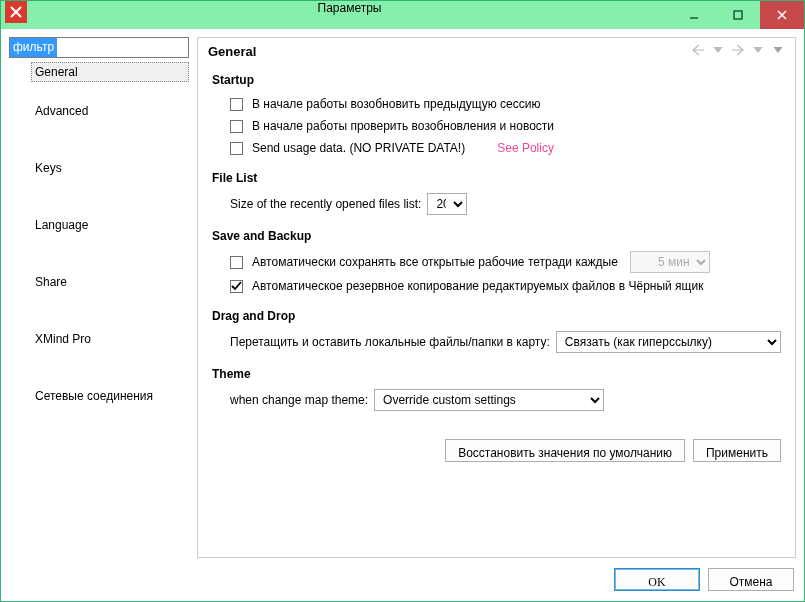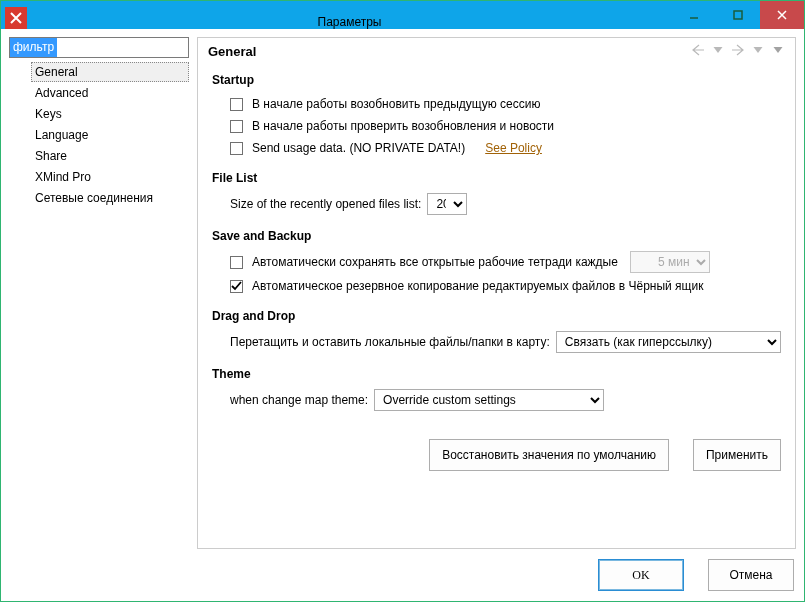--- a/index.html
+++ b/index.html
@@ -1,51 +1,51 @@
 <!DOCTYPE html>
 <html><head>
 <meta charset="utf-8">
 <style>
   * { box-sizing: border-box; }
   html, body { margin: 0; padding: 0; font-family: "Segoe UI", Tahoma, sans-serif; font-size: 12px; color: #000; }
   .window { width: 805px; height: 602px; background: #fff; border: 1px solid #2fb571; display: flex; flex-direction: column; }
-  .titlebar { height: 28px; background: #0ea5e9; display: flex; align-items: flex-end; }
+  .titlebar { height: 28px; background: #86efac; display: flex; align-items: flex-start; }
   .titlebar .icon { width: 22px; height: 22px; margin-left: 4px; background: #d83a2f; display: flex; align-items: center; justify-content: center; }
   .titlebar .icon svg { width: 14px; height: 14px; }
   .titlebar .title { flex: 1; text-align: center; color: #000; font-size: 12px; }
   .titlebar .controls { display: flex; height: 100%; }
   .titlebar .ctrl { width: 44px; height: 100%; display: flex; align-items: center; justify-content: center; }
   .titlebar .ctrl.close { background: #c8494b; }
   .titlebar .ctrl svg { width: 12px; height: 12px; }
   .body { flex: 1; display: flex; flex-direction: column; padding: 8px; background: #fff; }
   .top { flex: 1; display: flex; gap: 8px; min-height: 0; }
   .sidebar { width: 180px; display: flex; flex-direction: column; }
   .filter { width: 100%; height: 21px; border: 1px solid #7a7a7a; padding: 1px 4px; font-size: 12px; background: #3399ff; color: #fff; }
   .filter::selection { background: #3399ff; color: #fff; }
   .filter::placeholder { color: #fff; }
   .tree { padding: 4px 0 0 22px; }
-  .tree-item { padding: 2px 4px; margin-bottom: 1px; cursor: default; line-height: 16px; }
+  .tree-item { padding: 20px 4px; margin-bottom: 1px; cursor: default; line-height: 16px; }
   .tree-item.selected { border: 1px dotted #888; background: #f0f0f0; padding: 1px 3px; }
   .main { flex: 1; border: 1px solid #ccc; display: flex; flex-direction: column; padding: 0; }
   .main-header { display: flex; align-items: center; padding: 6px 10px 10px 10px; border-bottom: none; }
   .main-header h1 { font-size: 13px; font-weight: bold; margin: 0; flex: 1; }
   .nav-arrows { display: flex; gap: 6px; align-items: center; opacity: 0.45; }
   .nav-arrows svg { width: 14px; height: 12px; }
   .content { padding: 4px 14px 14px 14px; overflow: auto; }
   .section-title { font-weight: bold; font-size: 12px; margin: 14px 0 8px 0; }
   .section-title.first { margin-top: 0; }
   .row { display: flex; align-items: center; gap: 6px; margin: 4px 0 4px 18px; line-height: 18px; }
   .cb { width: 13px; height: 13px; background: #fff; border: 1px solid #707070; flex: none; margin-right: 3px; position: relative; }
   .cb.checked::after { content: ""; position: absolute; left: 1px; top: -1px; width: 10px; height: 10px; background: none; }
   .cb.checked svg { position: absolute; left: -1px; top: -1px; width: 13px; height: 13px; }
-  .link { color: #a16207; text-decoration: underline; margin-left: 14px; cursor: pointer; }
+  .link { color: #ec4899; margin-left: 26px; cursor: pointer; }
   select, input.sel { font-size: 12px; height: 22px; border: 1px solid #adadad; background: #fff; padding: 1px 4px; font-family: inherit; }
   select:disabled { color: #888; background: #f6f6f6; }
   .buttons-row { display: flex; justify-content: flex-end; gap: 8px; padding: 10px 14px; }
-  .btn { height: 32px; min-width: 75px; padding: 6px 12px; background: #fdfdfd; border: 1px solid #adadad; font-size: 12px; font-family: inherit; cursor: default; margin-left: 16px; }
+  .btn { height: 23px; min-width: 75px; padding: 6px 12px; background: #fdfdfd; border: 1px solid #adadad; font-size: 12px; font-family: inherit; cursor: default; }
   .btn.primary { border: 1px solid #2a8dd4; outline: 1px solid #7ab8e0; outline-offset: -2px; font-family: Liberation Serif, serif; }
   .footer { display: flex; justify-content: flex-end; gap: 8px; padding: 10px 2px 2px 0; }
 </style>
 </head>
 <body>
 
 <div class="window">
   <div class="titlebar">
     <div class="icon">
       <svg viewBox="0 0 14 14">

